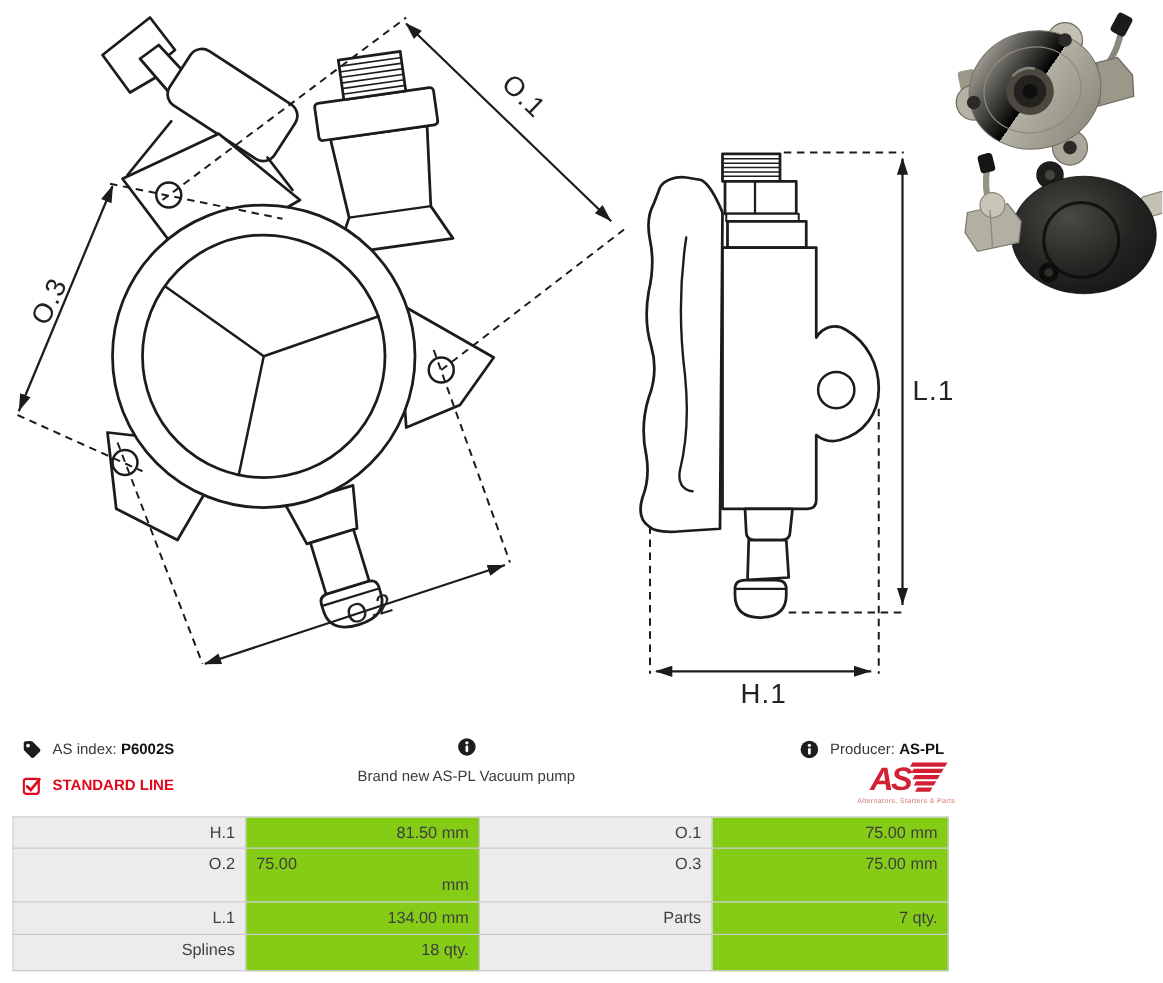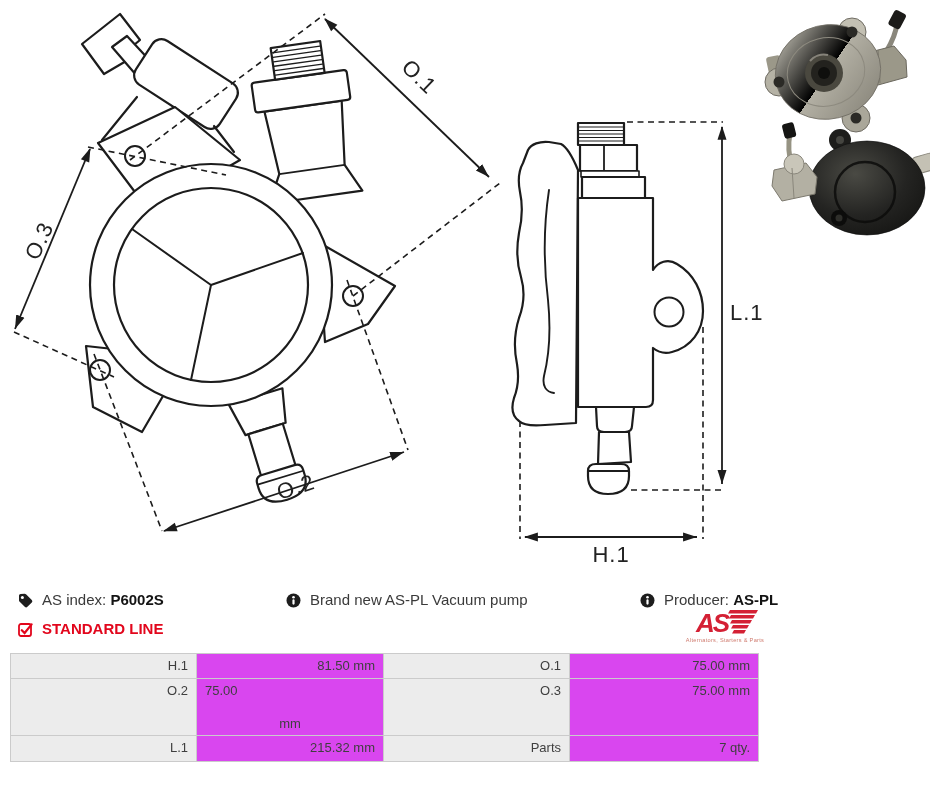--- a/index.html
+++ b/index.html
@@ -2,33 +2,33 @@
 <html><head>
 <meta charset="utf-8">
 <style>
   html,body{margin:0;padding:0;background:#ffffff;}
   #page{position:relative;width:930px;height:786px;background:#fff;overflow:hidden;
         font-family:"Liberation Sans", sans-serif;}
   
   #drawing{position:absolute;left:0;top:0;}
   .dimlabel{font-family:"Liberation Sans",sans-serif;font-size:22px;fill:#222;letter-spacing:1px;}
   
-  .info-item{position:absolute;display:flex;align-items:flex-end;gap:9px;height:18px;
-             font-size:15px;color:#3a3a3a;white-space:nowrap;}
+  .info-item{position:absolute;display:flex;align-items:center;gap:9px;height:18px;
+             font-size:12px;color:#3a3a3a;white-space:nowrap;}
   .info-item b{color:#141414;font-weight:bold;}
   .red{color:#e2061c !important;font-weight:bold;}
   .ic{flex:0 0 auto;display:block;}
   
   #spec-table{position:absolute;left:10px;top:653px;width:748px;border-collapse:collapse;
               table-layout:fixed;font-size:13px;color:#3f3f3f;}
   #spec-table td{border:1px solid #cbcbcb;padding:3px 8px;vertical-align:top;line-height:17px;}
   #spec-table td.lbl{background:#ececec;text-align:right;}
-  #spec-table td.val{background:#d946ef;text-align:right;}
+  #spec-table td.val{background:#84cc16;text-align:right;}
   #spec-table td.val.split{text-align:left;}
-  #spec-table td.val.split .l2{text-align:center;margin-top:16px;}
+  #spec-table td.val.split .l2{text-align:right;}
   #logo-svg{position:absolute;left:684px;top:609px;}
 </style>
 </head>
 <body>
 
 <div id="page">
 
   <svg id="drawing" width="930" height="580" viewBox="0 0 930 580">
     <defs>
       <marker id="ae" viewBox="0 0 14 10" refX="13" refY="5" markerWidth="15" markerHeight="11" orient="auto" markerUnits="userSpaceOnUse">
@@ -214,21 +214,21 @@
   </div>
 
   <div class="info-item" style="left:18px;top:619px;">
     <svg class="ic" width="15" height="15" viewBox="0 0 15 15">
       <rect x="1" y="2" width="12" height="12" rx="2" fill="none" stroke="#e2061c" stroke-width="1.8"></rect>
       <path d="M3.8,8.2 L6.6,11 L13.6,2.4" fill="none" stroke="#e2061c" stroke-width="2.2" stroke-linecap="round"></path>
     </svg>
     <span class="red">STANDARD LINE</span>
   </div>
 
-  <div class="info-item" style="left:286px;top:590px;">
+  <div class="info-item" style="left:286px;top:590px;flex-direction:column;">
     <svg class="ic" width="15" height="15" viewBox="0 0 15 15">
       <circle cx="7.5" cy="7.5" r="7" fill="#1d1d1d"></circle>
       <circle cx="7.5" cy="4.2" r="1.3" fill="#fff"></circle>
       <rect x="6.4" y="6.3" width="2.2" height="5.4" rx="1.1" fill="#fff"></rect>
     </svg>
     <span>Brand new AS-PL Vacuum pump</span>
   </div>
 
 
   <div class="info-item" style="left:640px;top:590px;">
@@ -270,20 +270,26 @@
       <td class="lbl">O.2</td>
       <td class="val split">
         <div>75.00</div>
         <div class="l2">mm</div>
       </td>
       <td class="lbl">O.3</td>
       <td class="val">75.00 mm</td>
     </tr>
     <tr style="height:26px;">
       <td class="lbl">L.1</td>
-      <td class="val">215.32 mm</td>
+      <td class="val">134.00 mm</td>
       <td class="lbl">Parts</td>
       <td class="val">7 qty.</td>
     </tr>
+    <tr style="height:29px;">
+      <td class="lbl">Splines</td>
+      <td class="val">18 qty.</td>
+      <td class="lbl"></td>
+      <td class="val"></td>
+    </tr>
   </tbody>
     </table>
 
 </div>
 
 </body></html>

